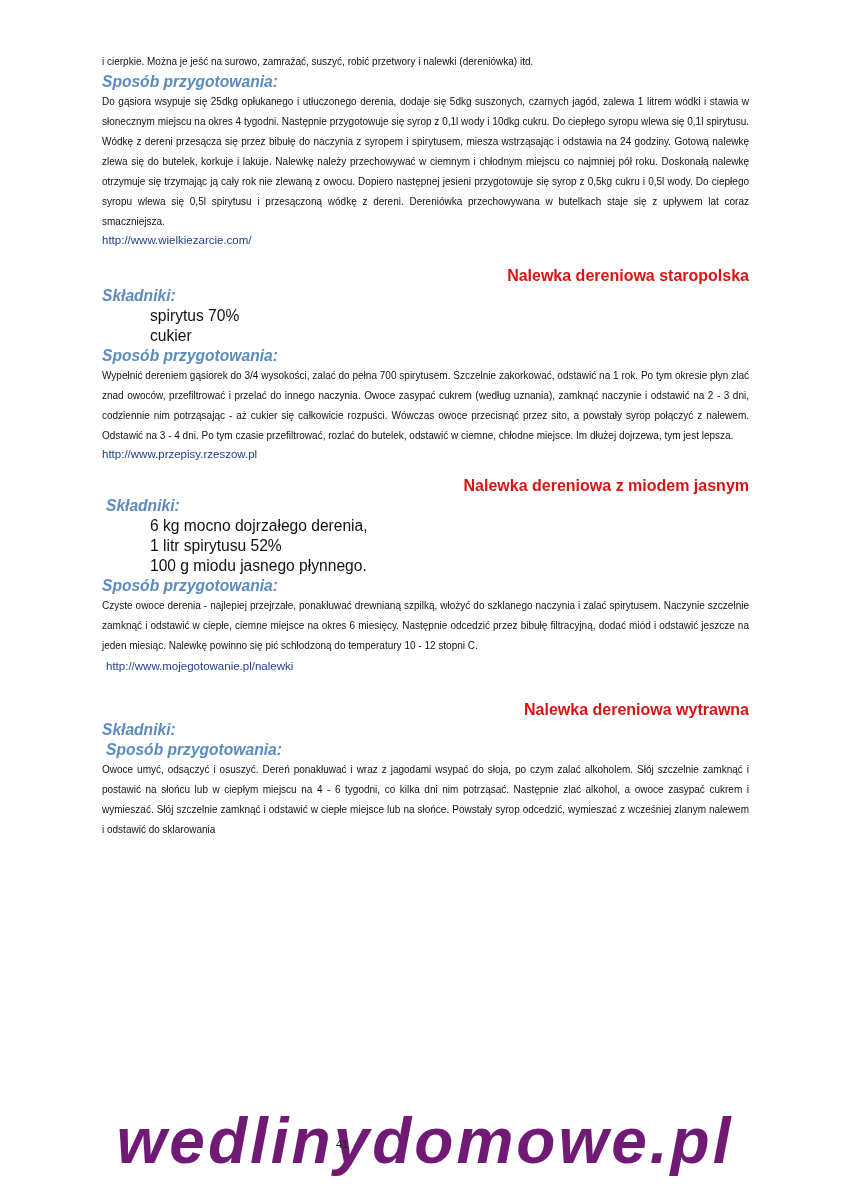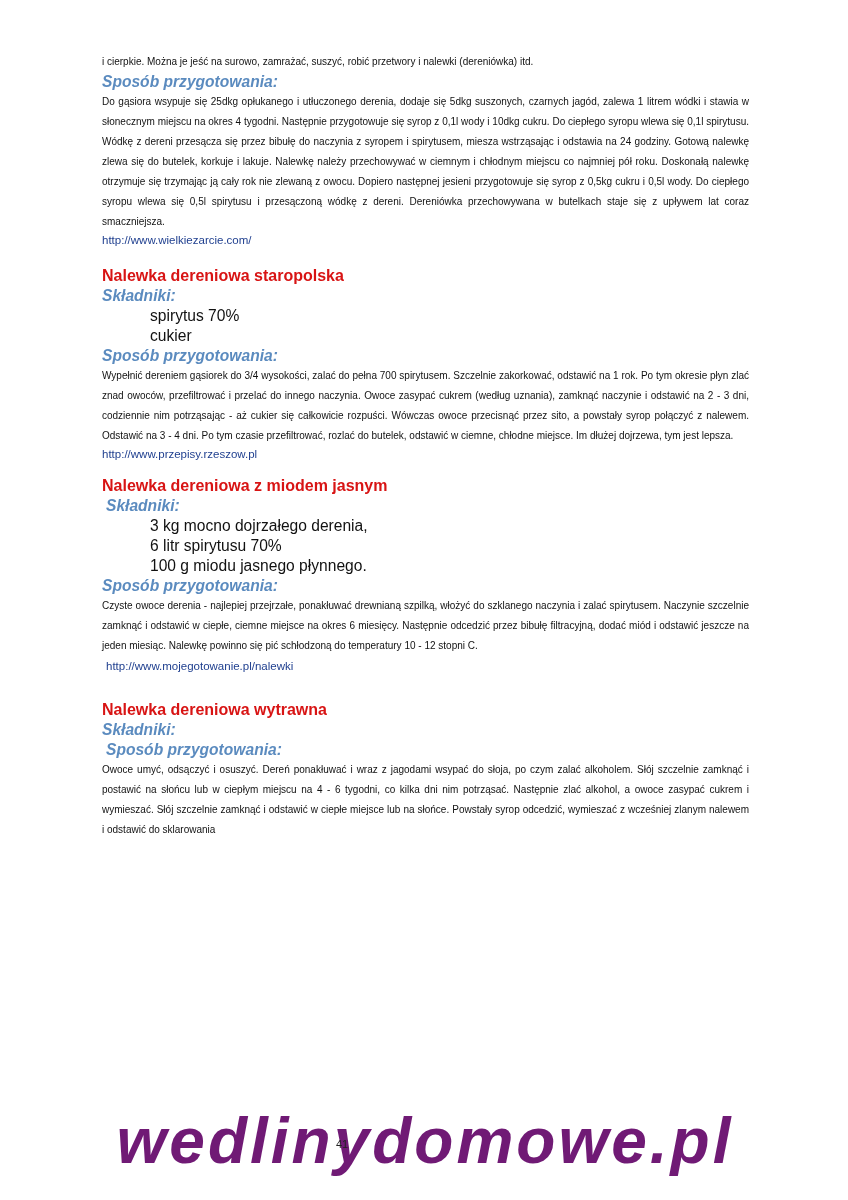--- a/index.html
+++ b/index.html
@@ -5,21 +5,21 @@
   html, body { margin: 0; padding: 0; background: #ffffff; }
   body { width: 848px; height: 1200px; position: relative; overflow: hidden;
          font-family: "Liberation Sans", sans-serif; color: #111111; }
   .page { position: absolute; left: 102px; top: 52px; width: 647px; }
   .p { font-size: 10px; line-height: 20px; text-align: justify; margin: 0; }
   .label { font-size: 15.6px; line-height: 20px; font-weight: bold; font-style: italic;
            color: #5b8bbf; margin: 0; }
   .label.indent1 { padding-left: 4px; }
   .link { font-size: 11.5px; line-height: 16px; color: #1f3f8f; margin: 0; display: block; text-decoration: none; }
   .link.indent1 { padding-left: 4px; }
-  .title { font-size: 16px; line-height: 20px; font-weight: bold; color: #d81414; text-align: left; margin: 0; }
+  .title { font-size: 16px; line-height: 20px; font-weight: bold; color: #d81414; text-align: right; margin: 0; }
   .ing { list-style: none; margin: 0; padding: 0 0 0 48px; }
   .ing li { font-size: 15.6px; line-height: 20px; }
   .watermark { position: absolute; left: 95px; top: 1104px; width: 660px; text-align: center;
                font-size: 64px; font-weight: bold; font-style: italic; color: #701a75;
                letter-spacing: 3px; z-index: 0; white-space: nowrap; }
   .pagenum { position: absolute; left: 0; width: 684px; top: 1138px; text-align: center;
              font-size: 11px; color: #222; z-index: 1; }
   .page { z-index: 1; }
 </style>
 </head>
@@ -43,22 +43,22 @@
     </ul>
     <p class="label">Sposób przygotowania:</p>
     <p class="p">Wypełnić dereniem gąsiorek do 3/4 wysokości, zalać do pełna 700 spirytusem. Szczelnie zakorkować, odstawić na 1 rok. Po tym okresie płyn zlać znad owoców, przefiltrować i przelać do innego naczynia. Owoce zasypać cukrem (według uznania), zamknąć naczynie i odstawić na 2 - 3 dni, codziennie nim potrząsając - aż cukier się całkowicie rozpuści. Wówczas owoce przecisnąć przez sito, a powstały syrop połączyć z nalewem. Odstawić na 3 - 4 dni.  Po tym czasie przefiltrować, rozlać do butelek, odstawić w ciemne, chłodne miejsce. Im dłużej dojrzewa, tym jest lepsza.</p>
     <a class="link">http://www.przepisy.rzeszow.pl</a>
   </div>
 
   <div style="margin-top:14px;">
     <p class="title">Nalewka dereniowa z miodem jasnym</p>
     <p class="label indent1">Składniki:</p>
     <ul class="ing">
-      <li>3 kg mocno dojrzałego derenia,</li>
-      <li>6 litr spirytusu 70%</li>
+      <li>6 kg mocno dojrzałego derenia,</li>
+      <li>1 litr spirytusu 52%</li>
       <li>100 g miodu jasnego płynnego.</li>
     </ul>
     <p class="label">Sposób przygotowania:</p>
     <p class="p">Czyste owoce derenia - najlepiej przejrzałe, ponakłuwać drewnianą szpilką, włożyć do szklanego naczynia i zalać spirytusem. Naczynie szczelnie zamknąć i odstawić w ciepłe, ciemne miejsce na okres 6 miesięcy. Następnie odcedzić przez bibułę filtracyjną, dodać miód i odstawić jeszcze na jeden miesiąc. Nalewkę powinno się pić schłodzoną do temperatury 10 - 12 stopni C.</p>
     <a class="link indent1" style="margin-top:2px;">http://www.mojegotowanie.pl/nalewki</a>
   </div>
 
   <div style="margin-top:26px;">
     <p class="title">Nalewka dereniowa wytrawna</p>
     <p class="label">Składniki:</p>

